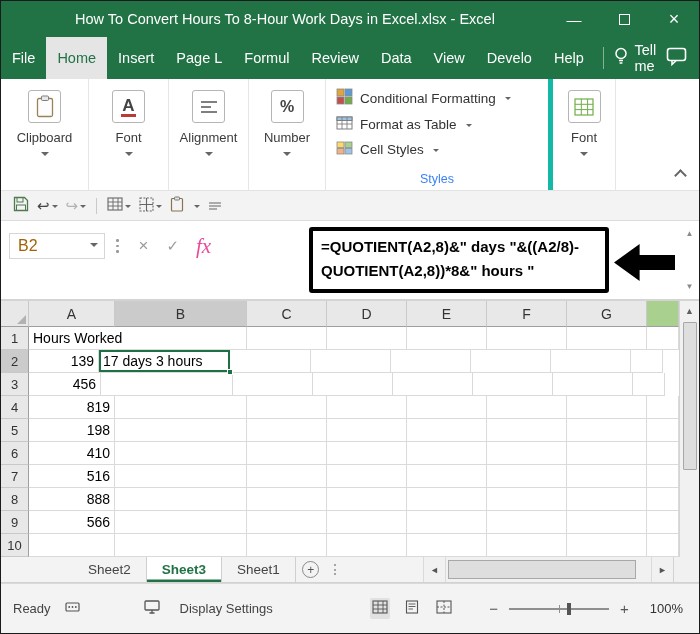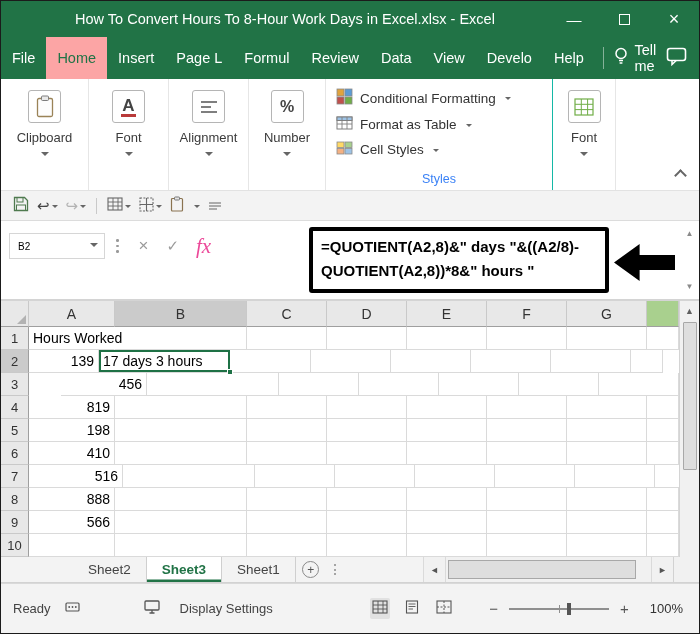--- a/index.html
+++ b/index.html
@@ -10,54 +10,54 @@
   
   .titlebar{flex:0 0 36px;background:#217346;display:flex;align-items:center;color:#fff}
   .title{flex:1;text-align:center;font-size:14.5px;white-space:nowrap;overflow:hidden;padding-left:30px}
   .win-controls{display:flex;height:100%;flex:0 0 160px;justify-content:flex-end}
   .wc{width:50px;display:flex;align-items:center;justify-content:center;font-size:15px;cursor:pointer}
   .wc .sq{width:11px;height:11px;border:1.6px solid #fff}
 
   
   .tabs{flex:0 0 42px;background:#217346;display:flex;align-items:stretch;color:#fff;font-size:14.5px}
   .rtab{padding:0 11px;display:flex;align-items:center;cursor:pointer;white-space:nowrap}
-  .rtab.active{background:#fca5a5;color:#217346}
+  .rtab.active{background:#e5e5e5;color:#217346}
   .tab-divider{width:1px;background:rgba(255,255,255,.45);margin:10px 2px 10px 8px}
   .tellme{display:flex;align-items:center;gap:7px;margin-left:8px;cursor:pointer}
   .comment-btn{margin-left:auto;margin-right:12px;display:flex;align-items:center;cursor:pointer}
 
   
   .ribbon{flex:0 0 112px;background:#fff;display:flex;position:relative;border-bottom:1px solid #e2e2e2}
   .rgroup{display:flex;flex-direction:column;align-items:center;padding-top:11px;border-right:1px solid #e6e6e6;position:relative}
   .g-clip{width:88px}.g-font{width:80px}.g-align{width:80px}.g-num{width:77px}.g-cells{width:63px}
   .gicon{width:33px;height:33px;border:1px solid #b5b5b5;border-radius:3px;display:flex;align-items:center;justify-content:center;margin-bottom:7px;background:#fff}
   .glabel{font-size:13px;color:#3b3b3b}
   .caret{width:0;height:0;border:4px solid transparent;border-top-color:#666;margin-top:7px}
   .scaret{width:0;height:0;border:3px solid transparent;border-top-color:#666;margin-left:2px;position:relative;top:2px}
   .font-A{font-size:17px;font-weight:bold;color:#444;border-bottom:3px solid #b93a3a;line-height:1;padding:0 1px}
   .pct{font-size:16px;font-weight:bold;color:#444}
-  .styles-group{width:227px;padding:9px 6px 0 10px;display:flex;flex-direction:column;align-items:flex-start;border-right:1px solid #14b8a6;position:relative}
+  .styles-group{width:227px;padding:9px 6px 0 10px;display:flex;flex-direction:column;align-items:flex-start;border-right:5px solid #14b8a6;position:relative}
   .styles-row{display:flex;align-items:center;gap:7px;margin-bottom:8px;font-size:13.5px;color:#333;cursor:pointer;white-space:nowrap}
   .group-name{position:absolute;bottom:4px;left:0;right:0;text-align:center;font-size:12.5px;color:#3b82f6}
   .g-edit{flex:1;border-right:none;align-items:flex-start;padding-left:10px}
   .chev-more{position:absolute;right:22px;top:42px;width:7px;height:7px;border-top:2px solid #888;border-right:2px solid #888;transform:rotate(45deg)}
   .chev-collapse{position:absolute;right:14px;bottom:10px;width:9px;height:9px;border-left:2px solid #666;border-top:2px solid #666;transform:rotate(45deg);cursor:pointer}
 
   
   .qat{flex:0 0 30px;background:#f3f3f3;border-bottom:1px solid #dcdcdc;display:flex;align-items:center;padding-left:8px;font-size:14px;color:#444}
   .qbtn{display:flex;align-items:center;padding:2px 4px;cursor:pointer}
   .qdiv{width:1px;height:16px;background:#c9c9c9;margin:0 6px}
   .undo-g{color:#444;font-size:15px}
   .redo-g{color:#b3b3b3;font-size:15px}
 
   
   .fbar{flex:0 0 80px;background:#fff;position:relative;border-bottom:2px solid #d4d4d4}
   .fbar-left{position:absolute;left:8px;top:12px;display:flex;align-items:center;height:26px}
   .namebox{width:96px;height:26px;border:1px solid #d6d6d6;display:flex;align-items:center;background:#fff}
-  .nb-text{flex:1;padding-left:8px;font-size:10px;color:#000000}
+  .nb-text{flex:1;padding-left:8px;font-size:16px;color:#a16207}
   .nb-caret{margin-right:6px;margin-top:2px}
   .vdots{display:flex;flex-direction:column;gap:3px;margin:0 11px}
   .vdots i{width:2.5px;height:2.5px;background:#9a9a9a;border-radius:50%}
   .fb-x{color:#9a9a9a;font-size:17px;padding:0 9px;cursor:pointer}
   .fb-check{color:#9a9a9a;font-size:15px;padding:0 9px;cursor:pointer}
   .fb-fx{color:#ec4899;font-size:21px;font-style:italic;font-family:"Liberation Serif",serif;padding:0 8px;cursor:pointer}
   .anno-box{position:absolute;left:308px;top:6px;width:300px;height:66px;border:4px solid #000;border-radius:3px;background:#fff;padding:4px 8px;font-weight:bold;font-size:15px;line-height:1.6;color:#000;white-space:nowrap;overflow:hidden}
   .fline{display:block}
   .anno-arrow{position:absolute;left:613px;top:23px;width:61px;height:37px;background:#000;clip-path:polygon(0 50%,42% 0,42% 30%,100% 30%,100% 70%,42% 70%,42% 100%)}
   .fscroll{position:absolute;right:3px;top:8px;bottom:8px;width:13px;display:flex;flex-direction:column;justify-content:space-between;align-items:center;color:#8a8a8a;font-size:8px}
@@ -363,21 +363,21 @@
           <div class="cell spill sel" style="width: 132px;">17 days 3 hours<div class="fill-handle"></div></div>
           <div class="cell" style="width: 80px;"></div>
           <div class="cell" style="width: 80px;"></div>
           <div class="cell" style="width: 80px;"></div>
           <div class="cell" style="width: 80px;"></div>
           <div class="cell" style="width: 80px;"></div>
           <div class="cell stub-cell"></div>
         </div>
         <div class="grid-row">
           <div class="row-hdr">3</div>
-          <div class="cell num" style="width: 86px; margin-left: 32px;">456</div>
+          <div class="cell num" style="width: 72px;">456</div>
           <div class="cell" style="width: 132px;"></div>
           <div class="cell" style="width: 80px;"></div>
           <div class="cell" style="width: 80px;"></div>
           <div class="cell" style="width: 80px;"></div>
           <div class="cell" style="width: 80px;"></div>
           <div class="cell" style="width: 80px;"></div>
           <div class="cell stub-cell"></div>
         </div>
         <div class="grid-row">
           <div class="row-hdr">4</div>
@@ -407,21 +407,21 @@
           <div class="cell" style="width: 132px;"></div>
           <div class="cell" style="width: 80px;"></div>
           <div class="cell" style="width: 80px;"></div>
           <div class="cell" style="width: 80px;"></div>
           <div class="cell" style="width: 80px;"></div>
           <div class="cell" style="width: 80px;"></div>
           <div class="cell stub-cell"></div>
         </div>
         <div class="grid-row">
           <div class="row-hdr">7</div>
-          <div class="cell num" style="width: 94px;">516</div>
+          <div class="cell num" style="width: 86px;">516</div>
           <div class="cell" style="width: 132px;"></div>
           <div class="cell" style="width: 80px;"></div>
           <div class="cell" style="width: 80px;"></div>
           <div class="cell" style="width: 80px;"></div>
           <div class="cell" style="width: 80px;"></div>
           <div class="cell" style="width: 80px;"></div>
           <div class="cell stub-cell"></div>
         </div>
         <div class="grid-row">
           <div class="row-hdr">8</div>

